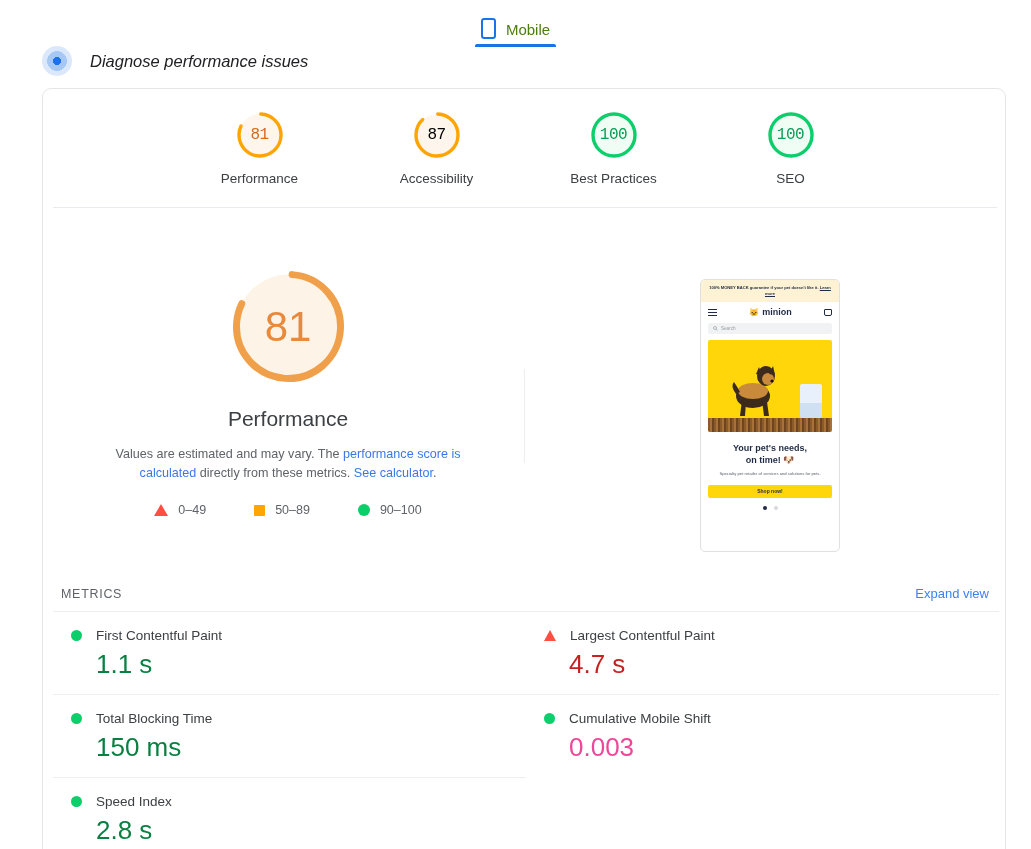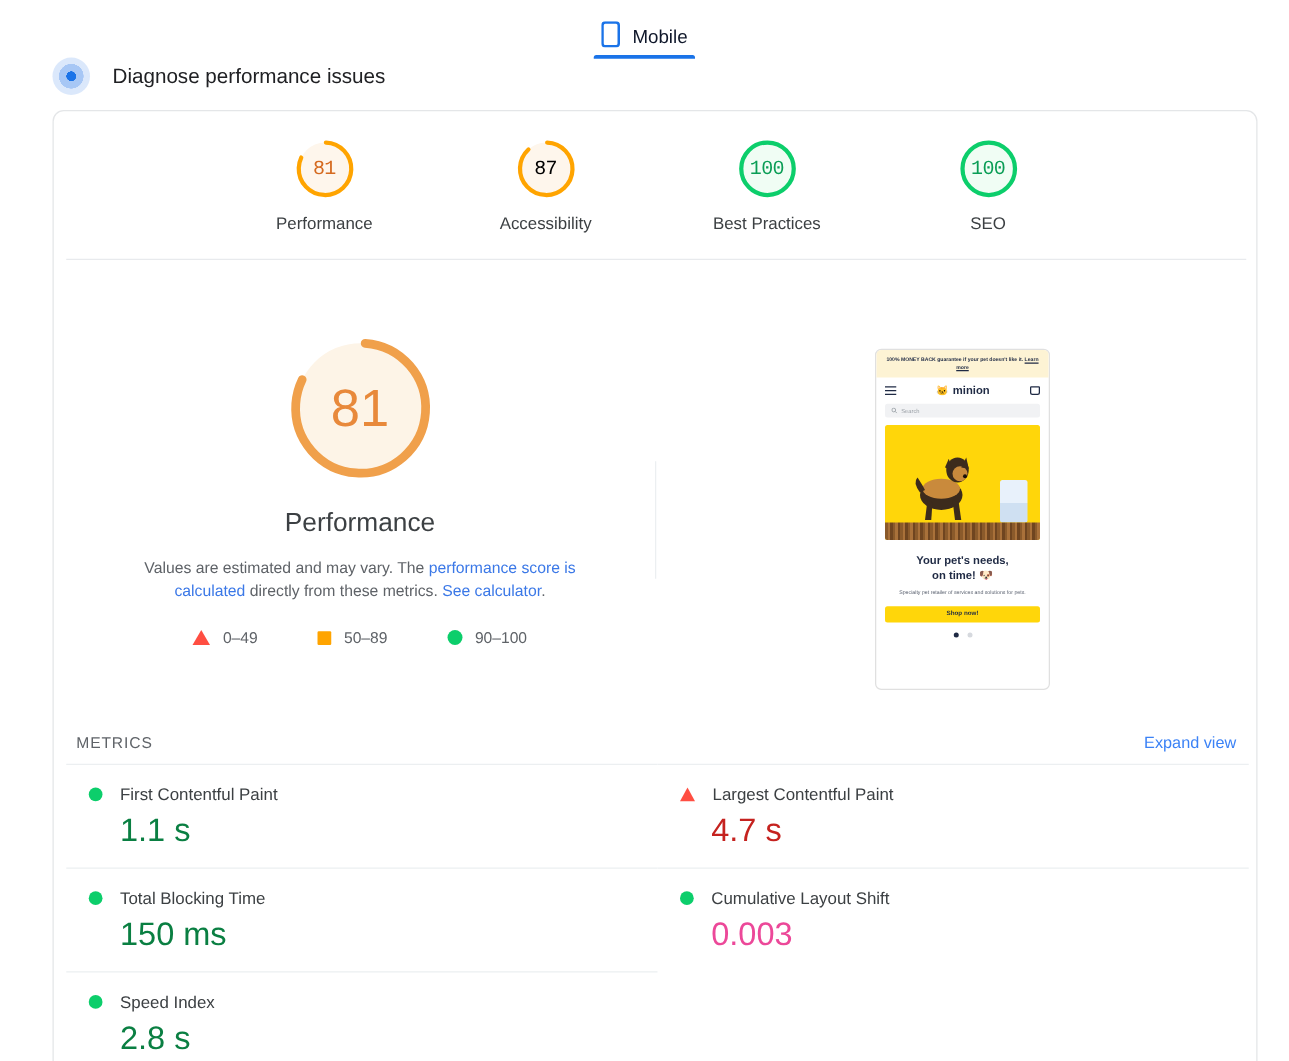--- a/index.html
+++ b/index.html
@@ -17,38 +17,38 @@
     position: absolute; top: 0; left: 0; width: 1031px; height: 47px;
     display: flex; align-items: flex-start; justify-content: center;
     gap: 38px;
   }
   .tab {
     display: flex; align-items: center; gap: 10px;
     padding: 12px 6px 0 6px;
     font-size: 15px; color: #5f6368; cursor: pointer;
     position: relative; height: 47px;
   }
-  .tab.active { color: #0f172a; }
+  .tab.active { color: #4d7c0f; }
   .tab .underline {
     position: absolute; left: 0; right: 0; bottom: 0;
     height: 3px; background: #1a73e8; border-radius: 2px 2px 0 0;
   }
   .tab-label { line-height: 1; }
 
   
   .diagnose-row {
     position: absolute; top: 46px; left: 42px;
     display: flex; align-items: center; gap: 18px;
   }
   .diagnose-icon {
     width: 30px; height: 30px; border-radius: 50%;
     background: radial-gradient(circle at 50% 50%, #1a73e8 0 18%, #a7c7f5 19% 46%, #dbe8fb 47% 100%);
     flex: none;
   }
-  .diagnose-title { font-size: 16.5px; color: #202124; }
+  .diagnose-title { font-size: 16.5px; color: #202124; font-style: italic; }
 
   
   .card {
     position: absolute; left: 42px; top: 88px;
     width: 964px; height: 800px;
     border: 1px solid #e4e6e8; border-radius: 9px;
     background: #fff;
   }
 
   
@@ -376,21 +376,21 @@
       <div class="metric-top">
         <span class="m-cir"></span>
         <span class="metric-label">Total Blocking Time</span>
       </div>
       <div class="metric-value" style="color:#0a7f42">150 ms</div>
     </div>
 
     <div class="metric">
       <div class="metric-top">
         <span class="m-cir"></span>
-        <span class="metric-label">Cumulative Layout Shift</span>
+        <span class="metric-label">Cumulative Mobile Shift</span>
       </div>
       <div class="metric-value" style="color:#ec4899">0.003</div>
     </div>
 
     <div class="metric">
       <div class="metric-top">
         <span class="m-cir"></span>
         <span class="metric-label">Speed Index</span>
       </div>
       <div class="metric-value" style="color:#0a7f42">2.8 s</div>

